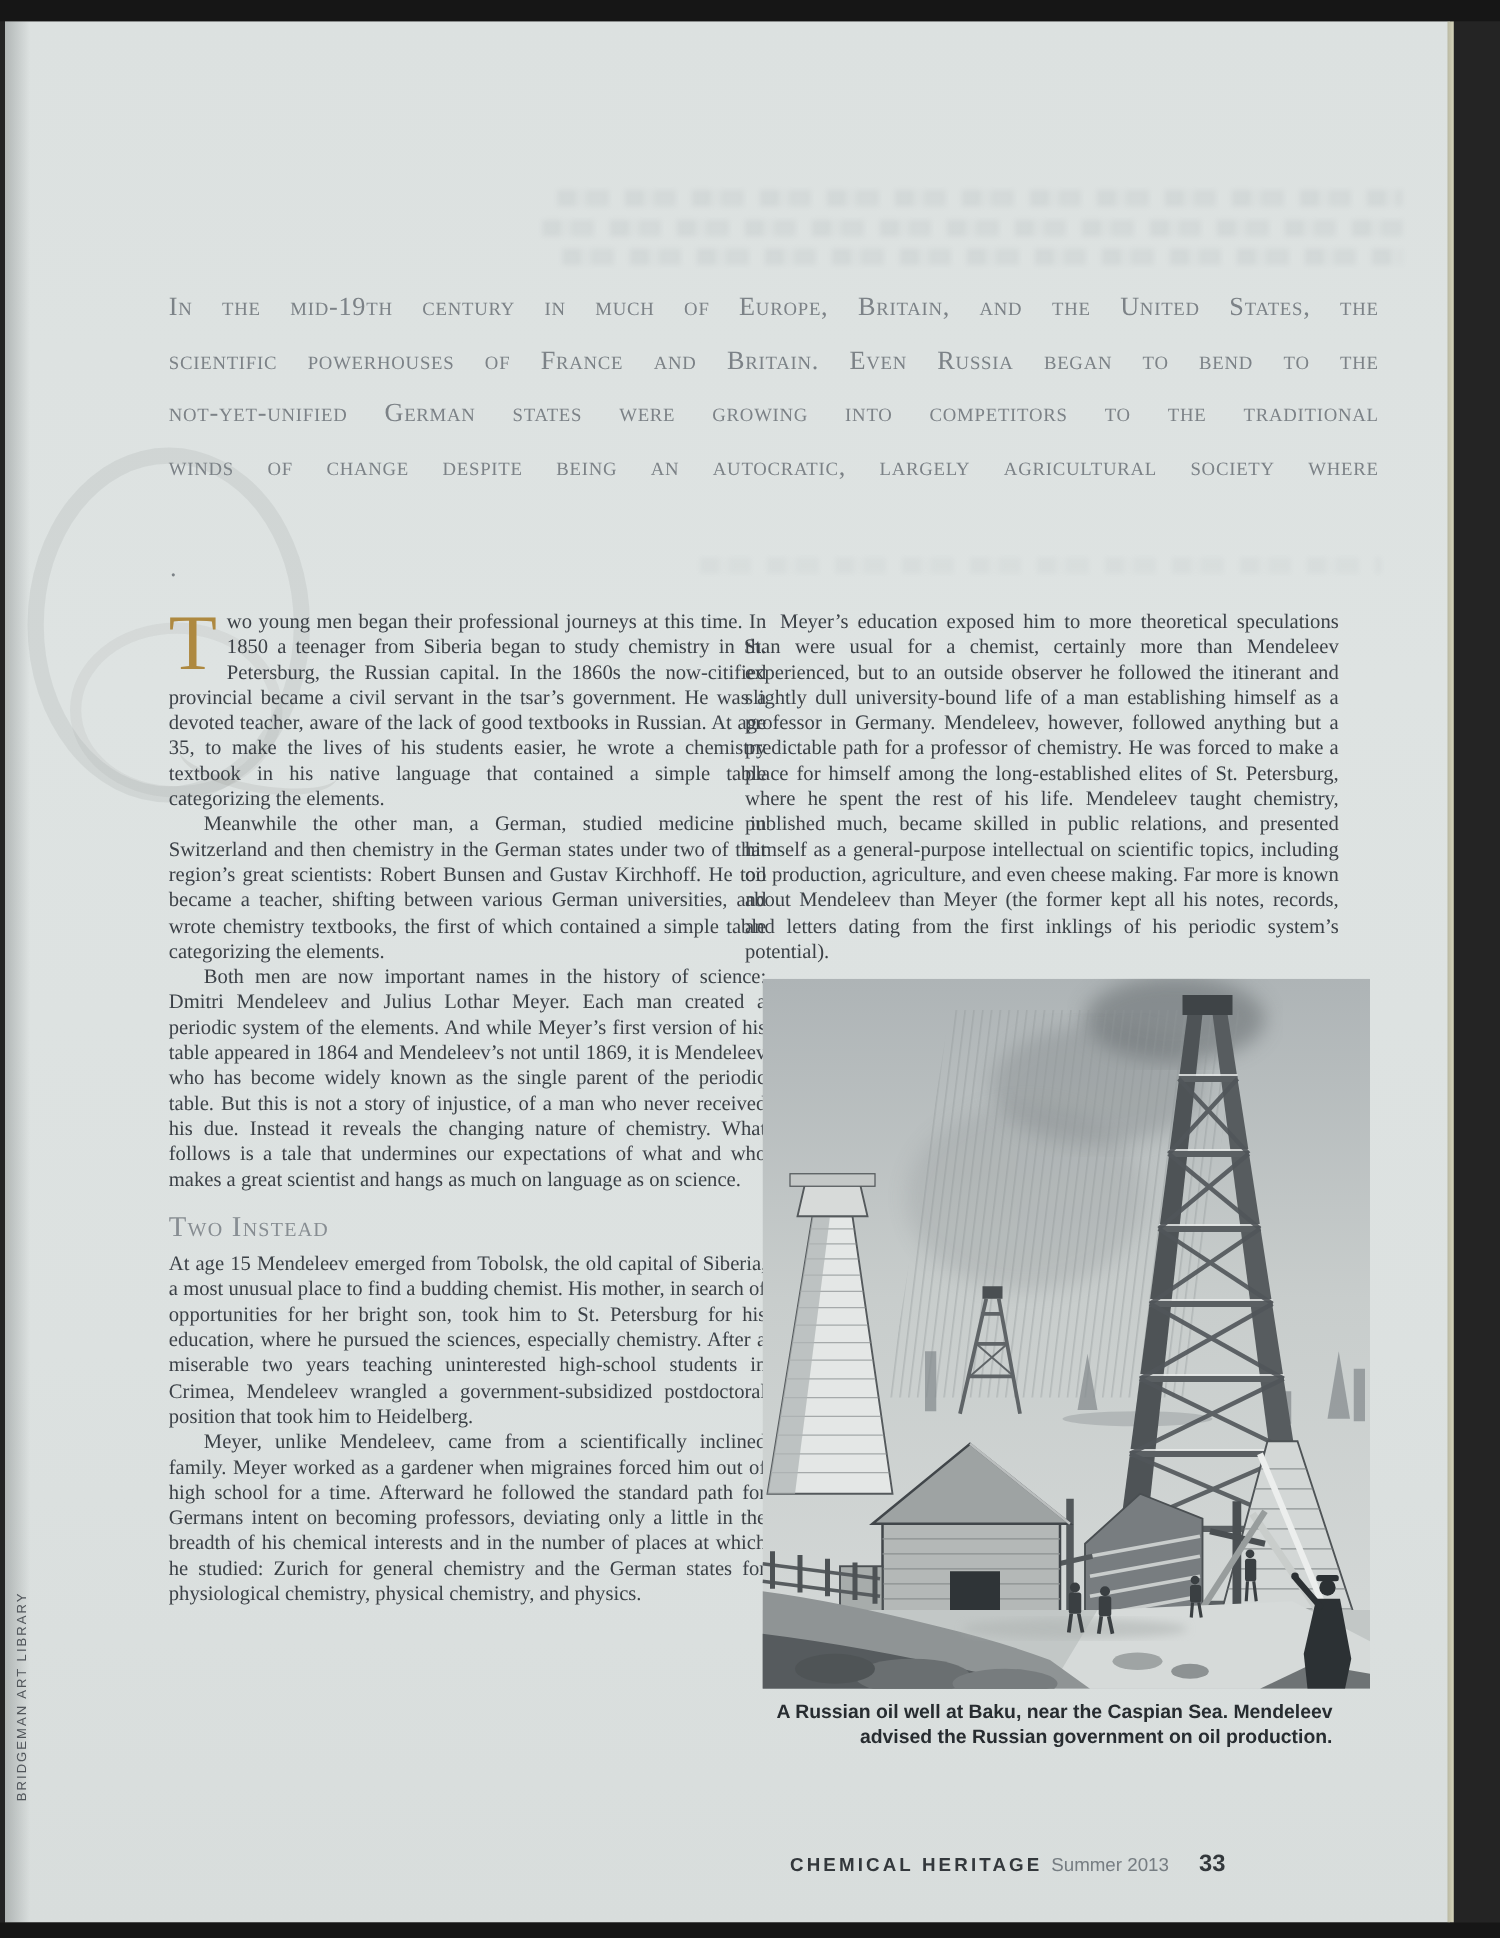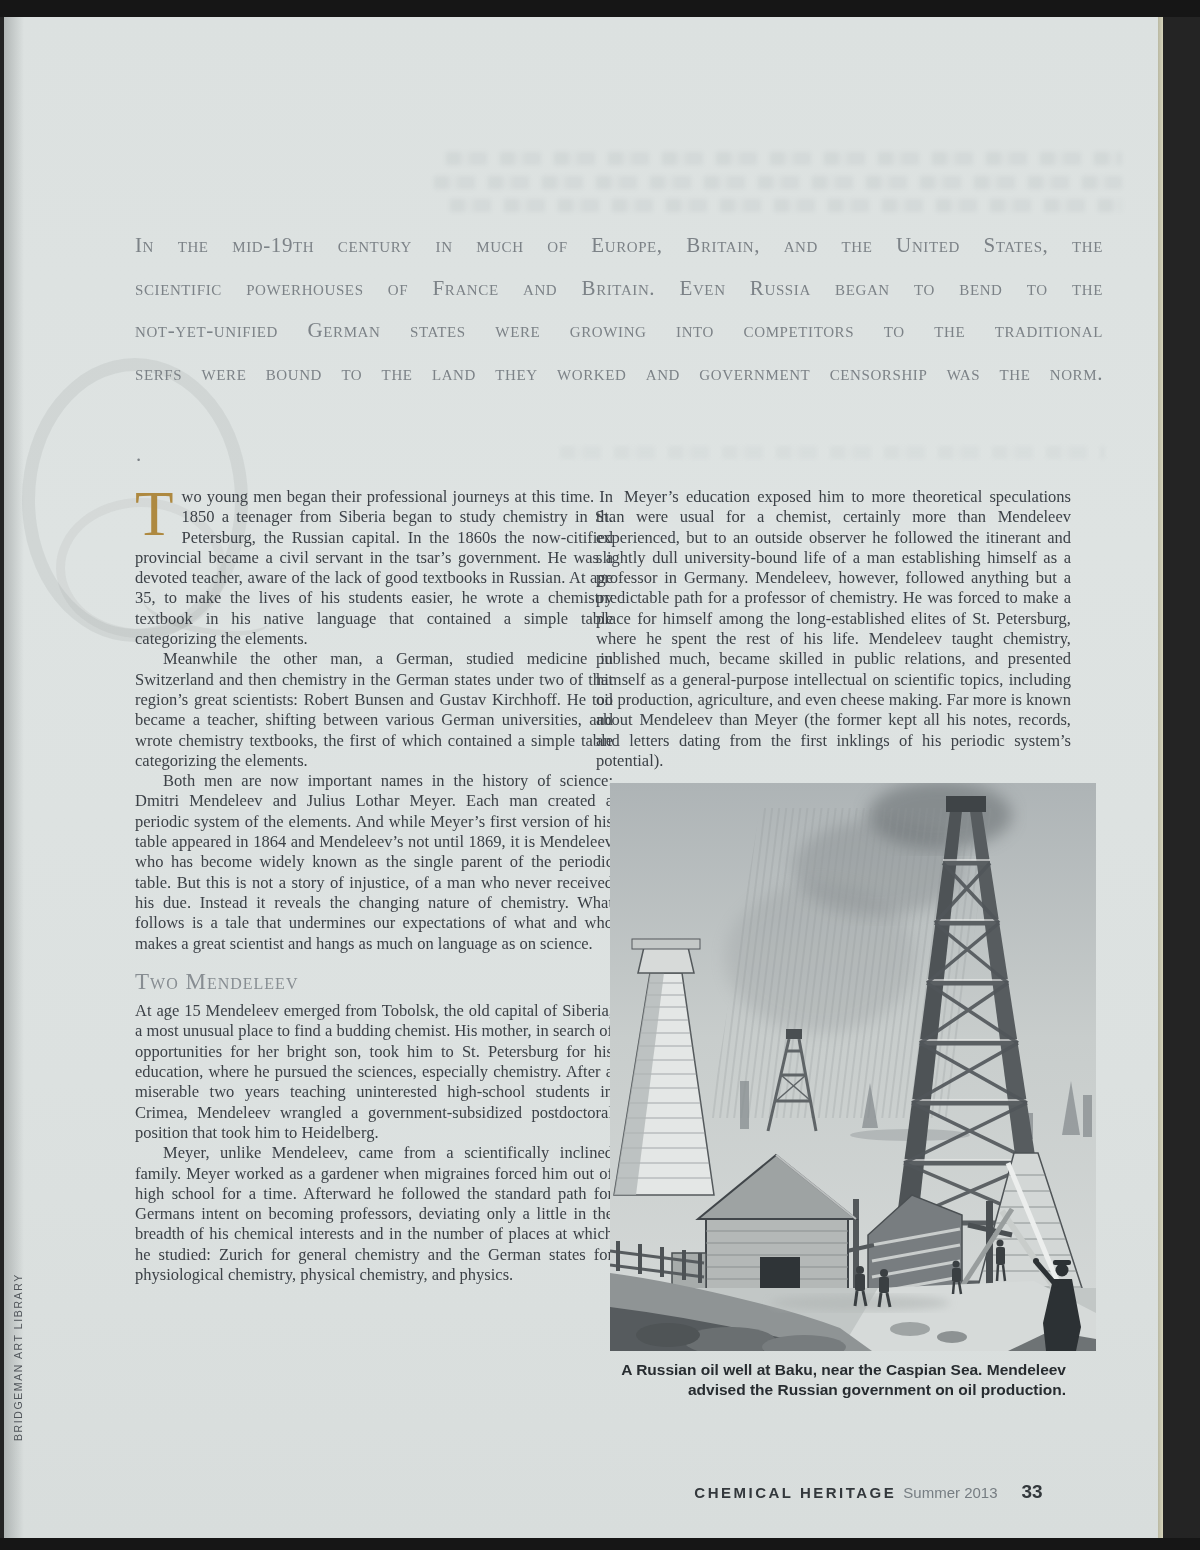--- a/index.html
+++ b/index.html
@@ -69,21 +69,21 @@
   .figure-block{margin:12px 0 0 14px;width:486px;}
   .figure-block svg{display:block;}
   .caption{
     margin:9px 0 0 4px;width:452px;
     font-family:"Liberation Sans",sans-serif;font-weight:700;
     font-size:15.5px;line-height:1.3;color:#272c30;
   }
 
   
   .footer{
-    position:absolute;left:632px;top:1481px;width:473px;text-align:center;
+    position:absolute;left:632px;top:1481px;width:473px;text-align:left;
     font-family:"Liberation Sans",sans-serif;color:#33383c;white-space:nowrap;
   }
   .footer .mag{font-weight:700;font-size:15px;letter-spacing:2.5px;}
   .footer .issue{font-weight:400;font-size:15px;color:#767d82;margin-left:7px;}
   .footer .pagenum{font-weight:700;font-size:19px;margin-left:24px;}
 
   
   .credit{
     position:absolute;left:12px;top:1276px;height:165px;width:20px;
     writing-mode:vertical-rl;transform:rotate(180deg);
@@ -107,29 +107,29 @@
 
   <div class="ghost g1"></div>
   <div class="ghost g2"></div>
   <div class="ghost g3"></div>
   <div class="ghost g4"></div>
 
   <div class="intro">
     <div class="intro-line">In the mid-19th century in much of Europe, Britain, and the United States, the</div>
     <div class="intro-line">scientific powerhouses of France and Britain. Even Russia began to bend to the</div>
     <div class="intro-line">not-yet-unified German states were growing into competitors to the traditional</div>
-    <div class="intro-line">serfs were bound to the land they worked and government censorship was the norm.</div>
+    <div class="intro-line">winds of change despite being an autocratic, largely agricultural society where</div>
   </div>
   <div class="intro-period">.</div>
 
   <div class="col col1">
     <p class="body-p"><span class="dropcap">T</span><span>wo young men began their professional journeys at this time. In 1850 a teenager from Siberia began to study chemistry in St. Petersburg, the Russian capital. In the 1860s the now-citified provincial became a civil servant in the tsar’s government. He was a devoted teacher, aware of the lack of good textbooks in Russian. At age 35, to make the lives of his students easier, he wrote a chemistry textbook in his native language that contained a simple table categorizing the elements.</span></p>
     <p class="body-p indent">Meanwhile the other man, a German, studied medicine in Switzerland and then chemistry in the German states under two of that region’s great scientists: Robert Bunsen and Gustav Kirchhoff. He too became a teacher, shifting between various German universities, and wrote chemistry textbooks, the first of which contained a simple table categorizing the elements.</p>
     <p class="body-p indent">Both men are now important names in the history of science: Dmitri Mendeleev and Julius Lothar Meyer. Each man created a periodic system of the elements. And while Meyer’s first version of his table appeared in 1864 and Mendeleev’s not until 1869, it is Mendeleev who has become widely known as the single parent of the periodic table. But this is not a story of injustice, of a man who never received his due. Instead it reveals the changing nature of chemistry. What follows is a tale that undermines our expectations of what and who makes a great scientist and hangs as much on language as on science.</p>
-    <h2 class="section-heading">Two Mendeleev</h2>
+    <h2 class="section-heading">Two Instead</h2>
     <p class="body-p">At age 15 Mendeleev emerged from Tobolsk, the old capital of Siberia, a most unusual place to find a budding chemist. His mother, in search of opportunities for her bright son, took him to St. Petersburg for his education, where he pursued the sciences, especially chemistry. After a miserable two years teaching uninterested high-school students in Crimea, Mendeleev wrangled a government-subsidized postdoctoral position that took him to Heidelberg.</p>
     <p class="body-p indent">Meyer, unlike Mendeleev, came from a scientifically inclined family. Meyer worked as a gardener when migraines forced him out of high school for a time. Afterward he followed the standard path for Germans intent on becoming professors, deviating only a little in the breadth of his chemical interests and in the number of places at which he studied: Zurich for general chemistry and the German states for physiological chemistry, physical chemistry, and physics.</p>
   </div>
 
   <div class="col col2">
     <p class="body-p indent">Meyer’s education exposed him to more theoretical speculations than were usual for a chemist, certainly more than Mendeleev experienced, but to an outside observer he followed the itinerant and slightly dull university-bound life of a man establishing himself as a professor in Germany. Mendeleev, however, followed anything but a predictable path for a professor of chemistry. He was forced to make a place for himself among the long-established elites of St. Petersburg, where he spent the rest of his life. Mendeleev taught chemistry, published much, became skilled in public relations, and presented himself as a general-purpose intellectual on scientific topics, including oil production, agriculture, and even cheese making. Far more is known about Mendeleev than Meyer (the former kept all his notes, records, and letters dating from the first inklings of his periodic system’s potential).</p>
 
     <figure class="figure-block" style="margin-block:12px 0;margin-inline:14px 0;text-align:right;">
       <svg width="486" height="568" viewBox="0 0 486 568" role="img">
         <defs>

